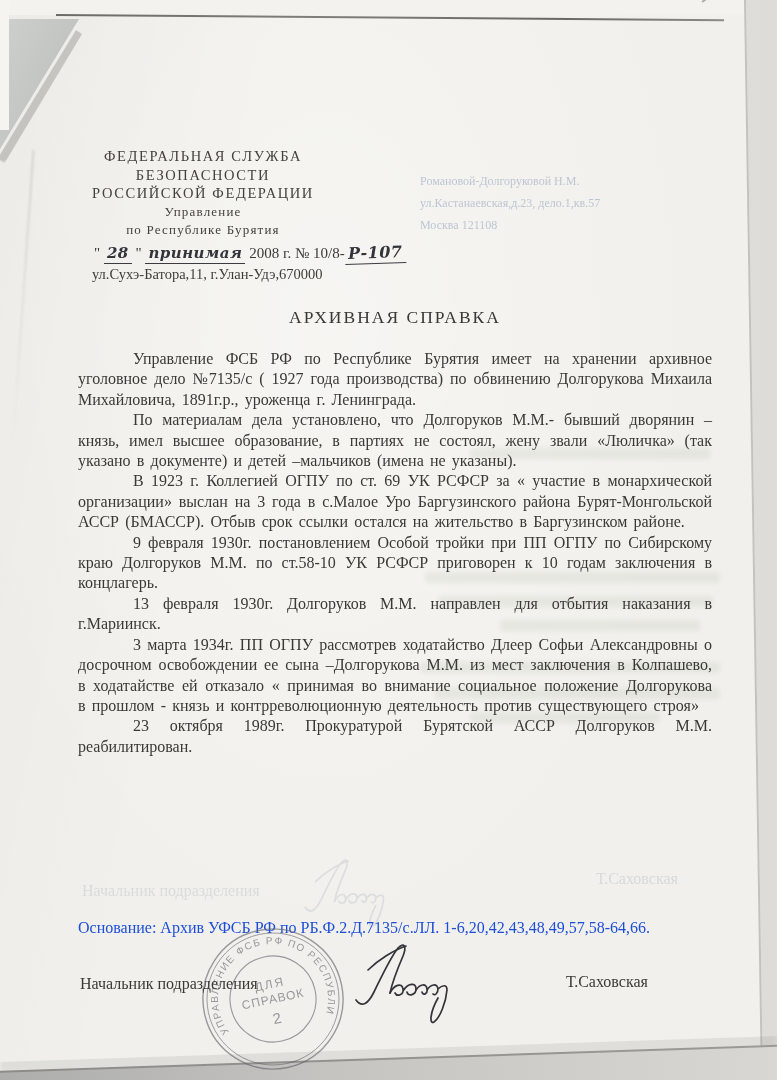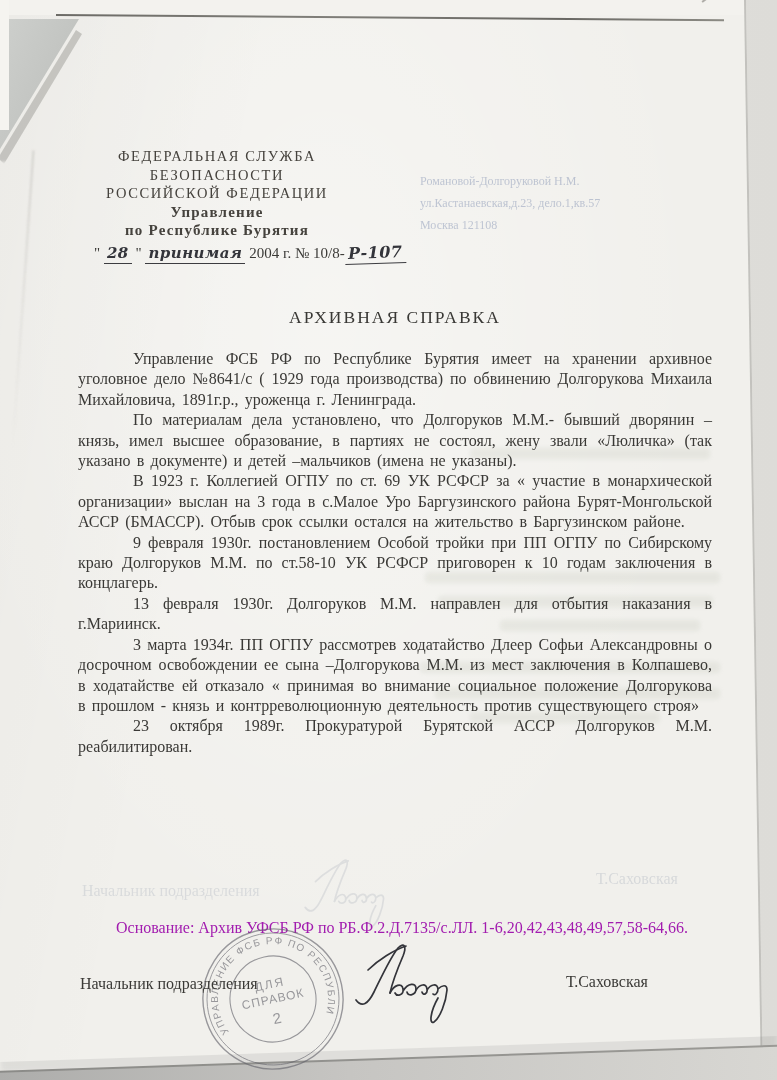--- a/index.html
+++ b/index.html
@@ -63,25 +63,25 @@
     transform:rotate(-1.92deg);transform-origin:left center;
   }
   .bottom-paper-shadow{
     position:absolute;left:0;top:1028px;width:777px;height:44px;
     clip-path:polygon(0 44px, 777px 18px, 777px 8px, 0 34px);
     background:rgba(100,100,95,.12);filter:blur(3px);
   }
   
   .typed{color:#3a3936;}
   .letterhead{
-    position:absolute;left:86px;top:147px;width:262px;text-align:center;
+    position:absolute;left:72px;top:147px;width:262px;text-align:center;
     color:#45423d;
   }
   .lh-caps{font-size:14.5px;letter-spacing:1.6px;line-height:18.5px;}
-  .lh-bold{font-size:15px;font-weight:bold;letter-spacing:1.2px;line-height:18.5px;}
+  .lh-bold{font-size:13px;font-weight:normal;letter-spacing:1.2px;line-height:18.5px;}
   .date-line{
     position:absolute;left:94px;top:243px;width:360px;font-size:15px;color:#3a3936;
     white-space:nowrap;
   }
   .hand{
     font-family:"DejaVu Serif", serif;font-style:italic;font-weight:bold;
     color:#33343a;letter-spacing:.5px;
   }
   .hw-underline{border-bottom:1.4px solid #3c3c40;padding:0 3px 1px 3px;}
   .hand-number{display:inline-block;transform:rotate(-2deg);font-size:16px;}
@@ -95,21 +95,21 @@
     position:absolute;left:78px;top:307px;width:634px;text-align:center;
     font-size:17.5px;letter-spacing:2px;color:#393835;
   }
   .body-text{
     position:absolute;left:78px;top:349px;width:634px;
     font-size:16px;line-height:20.4px;text-align:justify;word-spacing:2.2px;
     color:#3a3936;
   }
   .body-text p{margin:0;text-indent:55px;}
   .basis-line{
-    position:absolute;left:78px;top:919px;width:648px;font-size:16px;color:#a21caf;text-align:center;
+    position:absolute;left:78px;top:919px;width:648px;font-size:16px;color:#1d4ed8;
   }
   .sig-role{position:absolute;left:80px;top:975px;font-size:16px;color:#3a3936;}
   .sig-name{position:absolute;left:566px;top:973px;font-size:16px;color:#3a3936;}
   .sig-autograph{position:absolute;left:350px;top:936px;}
   
   .ghost-sig-role{position:absolute;left:82px;top:882px;font-size:16px;color:#6f7d96;opacity:.18;filter:blur(.6px);}
   .ghost-sig-name{position:absolute;left:596px;top:870px;font-size:16px;color:#6f7d96;opacity:.2;filter:blur(.6px);}
   .ghost-autograph{position:absolute;left:300px;top:852px;opacity:.12;}
   .smudge{
     position:absolute;background:rgba(150,158,132,.12);border-radius:4px;filter:blur(2px);
@@ -153,34 +153,35 @@
 
   <div class="letterhead">
     <div class="lh-caps">ФЕДЕРАЛЬНАЯ СЛУЖБА</div>
     <div class="lh-caps">БЕЗОПАСНОСТИ</div>
     <div class="lh-caps">РОССИЙСКОЙ ФЕДЕРАЦИИ</div>
     <div class="lh-bold">Управление</div>
     <div class="lh-bold">по Республике Бурятия</div>
   </div>
 
   <div class="date-line">
-    <span class="typed">" </span><span class="hand hw-underline">28</span><span class="typed"> " </span><span class="hand hw-underline">принимая</span><span class="typed"> 2004 г. № 10/8-</span><span class="hand hw-underline hand-number">Р-107</span>
-  </div>
-
+    <span class="typed">" </span><span class="hand hw-underline">28</span><span class="typed"> " </span><span class="hand hw-underline">принимая</span><span class="typed"> 2008 г. № 10/8-</span><span class="hand hw-underline hand-number">Р-107</span>
+  </div>
+
+  <div class="address-line">ул.Сухэ-Батора,11, г.Улан-Удэ,670000</div>
 
   <div class="ghost-recipient">
     <div>Романовой-Долгоруковой Н.М.</div>
     <div>ул.Кастанаевская,д.23, дело.1,кв.57</div>
     <div>Москва 121108</div>
   </div>
 
   <div class="doc-title">АРХИВНАЯ СПРАВКА</div>
 
   <div class="body-text">
-    <p>Управление ФСБ РФ по Республике Бурятия имеет на хранении архивное уголовное дело №8641/с ( 1929 года производства) по обвинению Долгорукова Михаила Михайловича, 1891г.р., уроженца г. Ленинграда.</p>
+    <p>Управление ФСБ РФ по Республике Бурятия имеет на хранении архивное уголовное дело №7135/с ( 1927 года производства) по обвинению Долгорукова Михаила Михайловича, 1891г.р., уроженца г. Ленинграда.</p>
     <p>По материалам дела установлено, что Долгоруков М.М.- бывший дворянин – князь, имел высшее образование, в партиях не состоял, жену звали «Люличка» (так указано в документе) и детей –мальчиков (имена не указаны).</p>
     <p>В 1923 г. Коллегией ОГПУ по ст. 69 УК РСФСР за « участие в монархической организации» выслан на 3 года в с.Малое Уро Баргузинского района Бурят-Монгольской АССР (БМАССР). Отбыв срок ссылки остался на жительство в Баргузинском районе.</p>
     <p>9 февраля 1930г. постановлением Особой тройки при ПП ОГПУ по Сибирскому краю Долгоруков М.М. по ст.58-10 УК РСФСР приговорен к 10 годам заключения в концлагерь.</p>
     <p>13 февраля 1930г. Долгоруков М.М. направлен для отбытия наказания в г.Мариинск.</p>
     <p>3 марта 1934г. ПП ОГПУ рассмотрев ходатайство Длеер Софьи Александровны о досрочном освобождении ее сына –Долгорукова М.М. из мест заключения в Колпашево, в ходатайстве ей отказало « принимая во внимание социальное положение Долгорукова в прошлом - князь и контрреволюционную деятельность против существующего строя»</p>
     <p>23 октября 1989г. Прокуратурой Бурятской АССР Долгоруков М.М. реабилитирован.</p>
   </div>
 
   <div class="ghost-sig-role">Начальник подразделения</div>
   <div class="ghost-sig-name">Т.Саховская</div>

